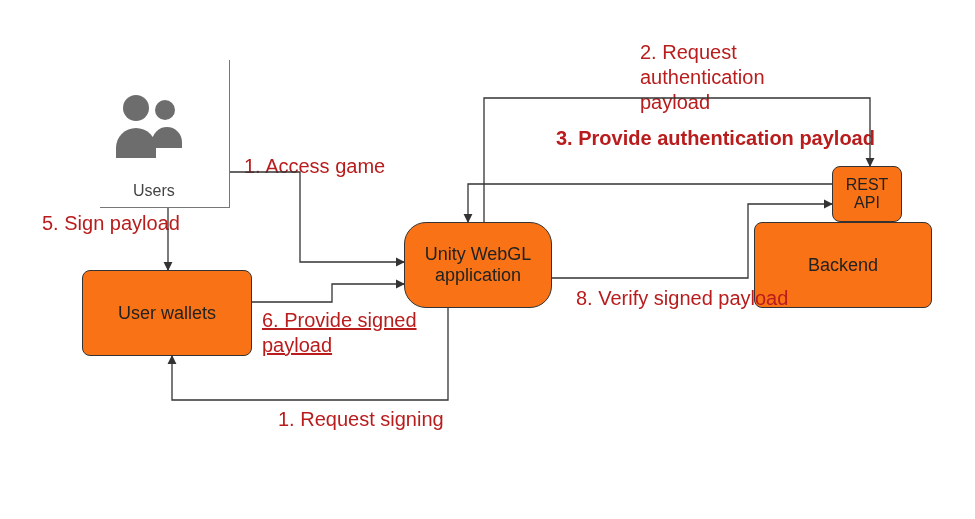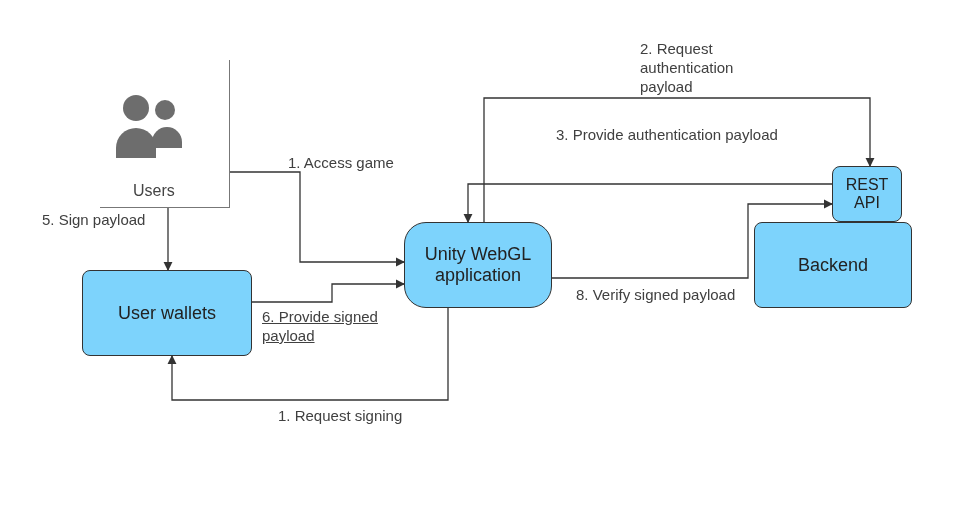--- a/index.html
+++ b/index.html
@@ -9,34 +9,34 @@
     height: 519px;
     background: #ffffff;
     font-family: Arial, Helvetica, sans-serif;
     position: relative;
     overflow: hidden;
   }
   .box {
     position: absolute;
     border: 1.5px solid #333;
     border-radius: 8px;
-    background: #7dd3fc;
+    background: #f97316;
     display: flex;
     align-items: center;
     justify-content: center;
     text-align: center;
     font-size: 18px;
     color: #222;
     box-sizing: border-box;
     padding: 4px 6px;
   }
   .label {
     position: absolute;
-    font-size: 15px;
-    color: #404040;
+    font-size: 20px;
+    color: #b91c1c;
     line-height: 1.25;
     white-space: pre;
   }
   .small-label {
     position: absolute;
     font-size: 16px;
     color: #444;
   }
   svg.connectors {
     position: absolute;
@@ -73,31 +73,31 @@
 <div class="box" style="left:404px; top:222px; width:148px; height:86px; white-space:pre;border-radius:22px;">
   <span>Unity WebGL
 application</span>
 </div>
 
 <div class="box" style="left:832px; top:166px; width:70px; height:56px; font-size:16px; white-space:pre;">
   <span>REST
 API</span>
 </div>
 
-<div class="box" style="left:754px; top:222px; width:158px; height:86px;">
+<div class="box" style="left:754px; top:222px; width:178px; height:86px;">
   <span>Backend</span>
 </div>
 
-<div class="label" style="left:244px; top:154px;margin-left:44px;">1. Access game</div>
+<div class="label" style="left:244px; top:154px;">1. Access game</div>
 
 <div class="label" style="left:640px; top:40px;">2. Request
 authentication
 payload</div>
 
-<div class="label" style="left:556px; top:126px;">3. Provide authentication payload</div>
+<div class="label" style="left:556px; top:126px;font-weight:bold;">3. Provide authentication payload</div>
 
 <div class="label" style="left:278px; top:407px;">1. Request signing</div>
 
 <div class="label" style="left:42px; top:211px;">5. Sign payload</div>
 
 <div class="label" style="left:262px; top:308px;text-decoration:underline;">6. Provide signed
 payload</div>
 
 <div class="label" style="left:576px; top:286px;">8. Verify signed payload</div>
 

